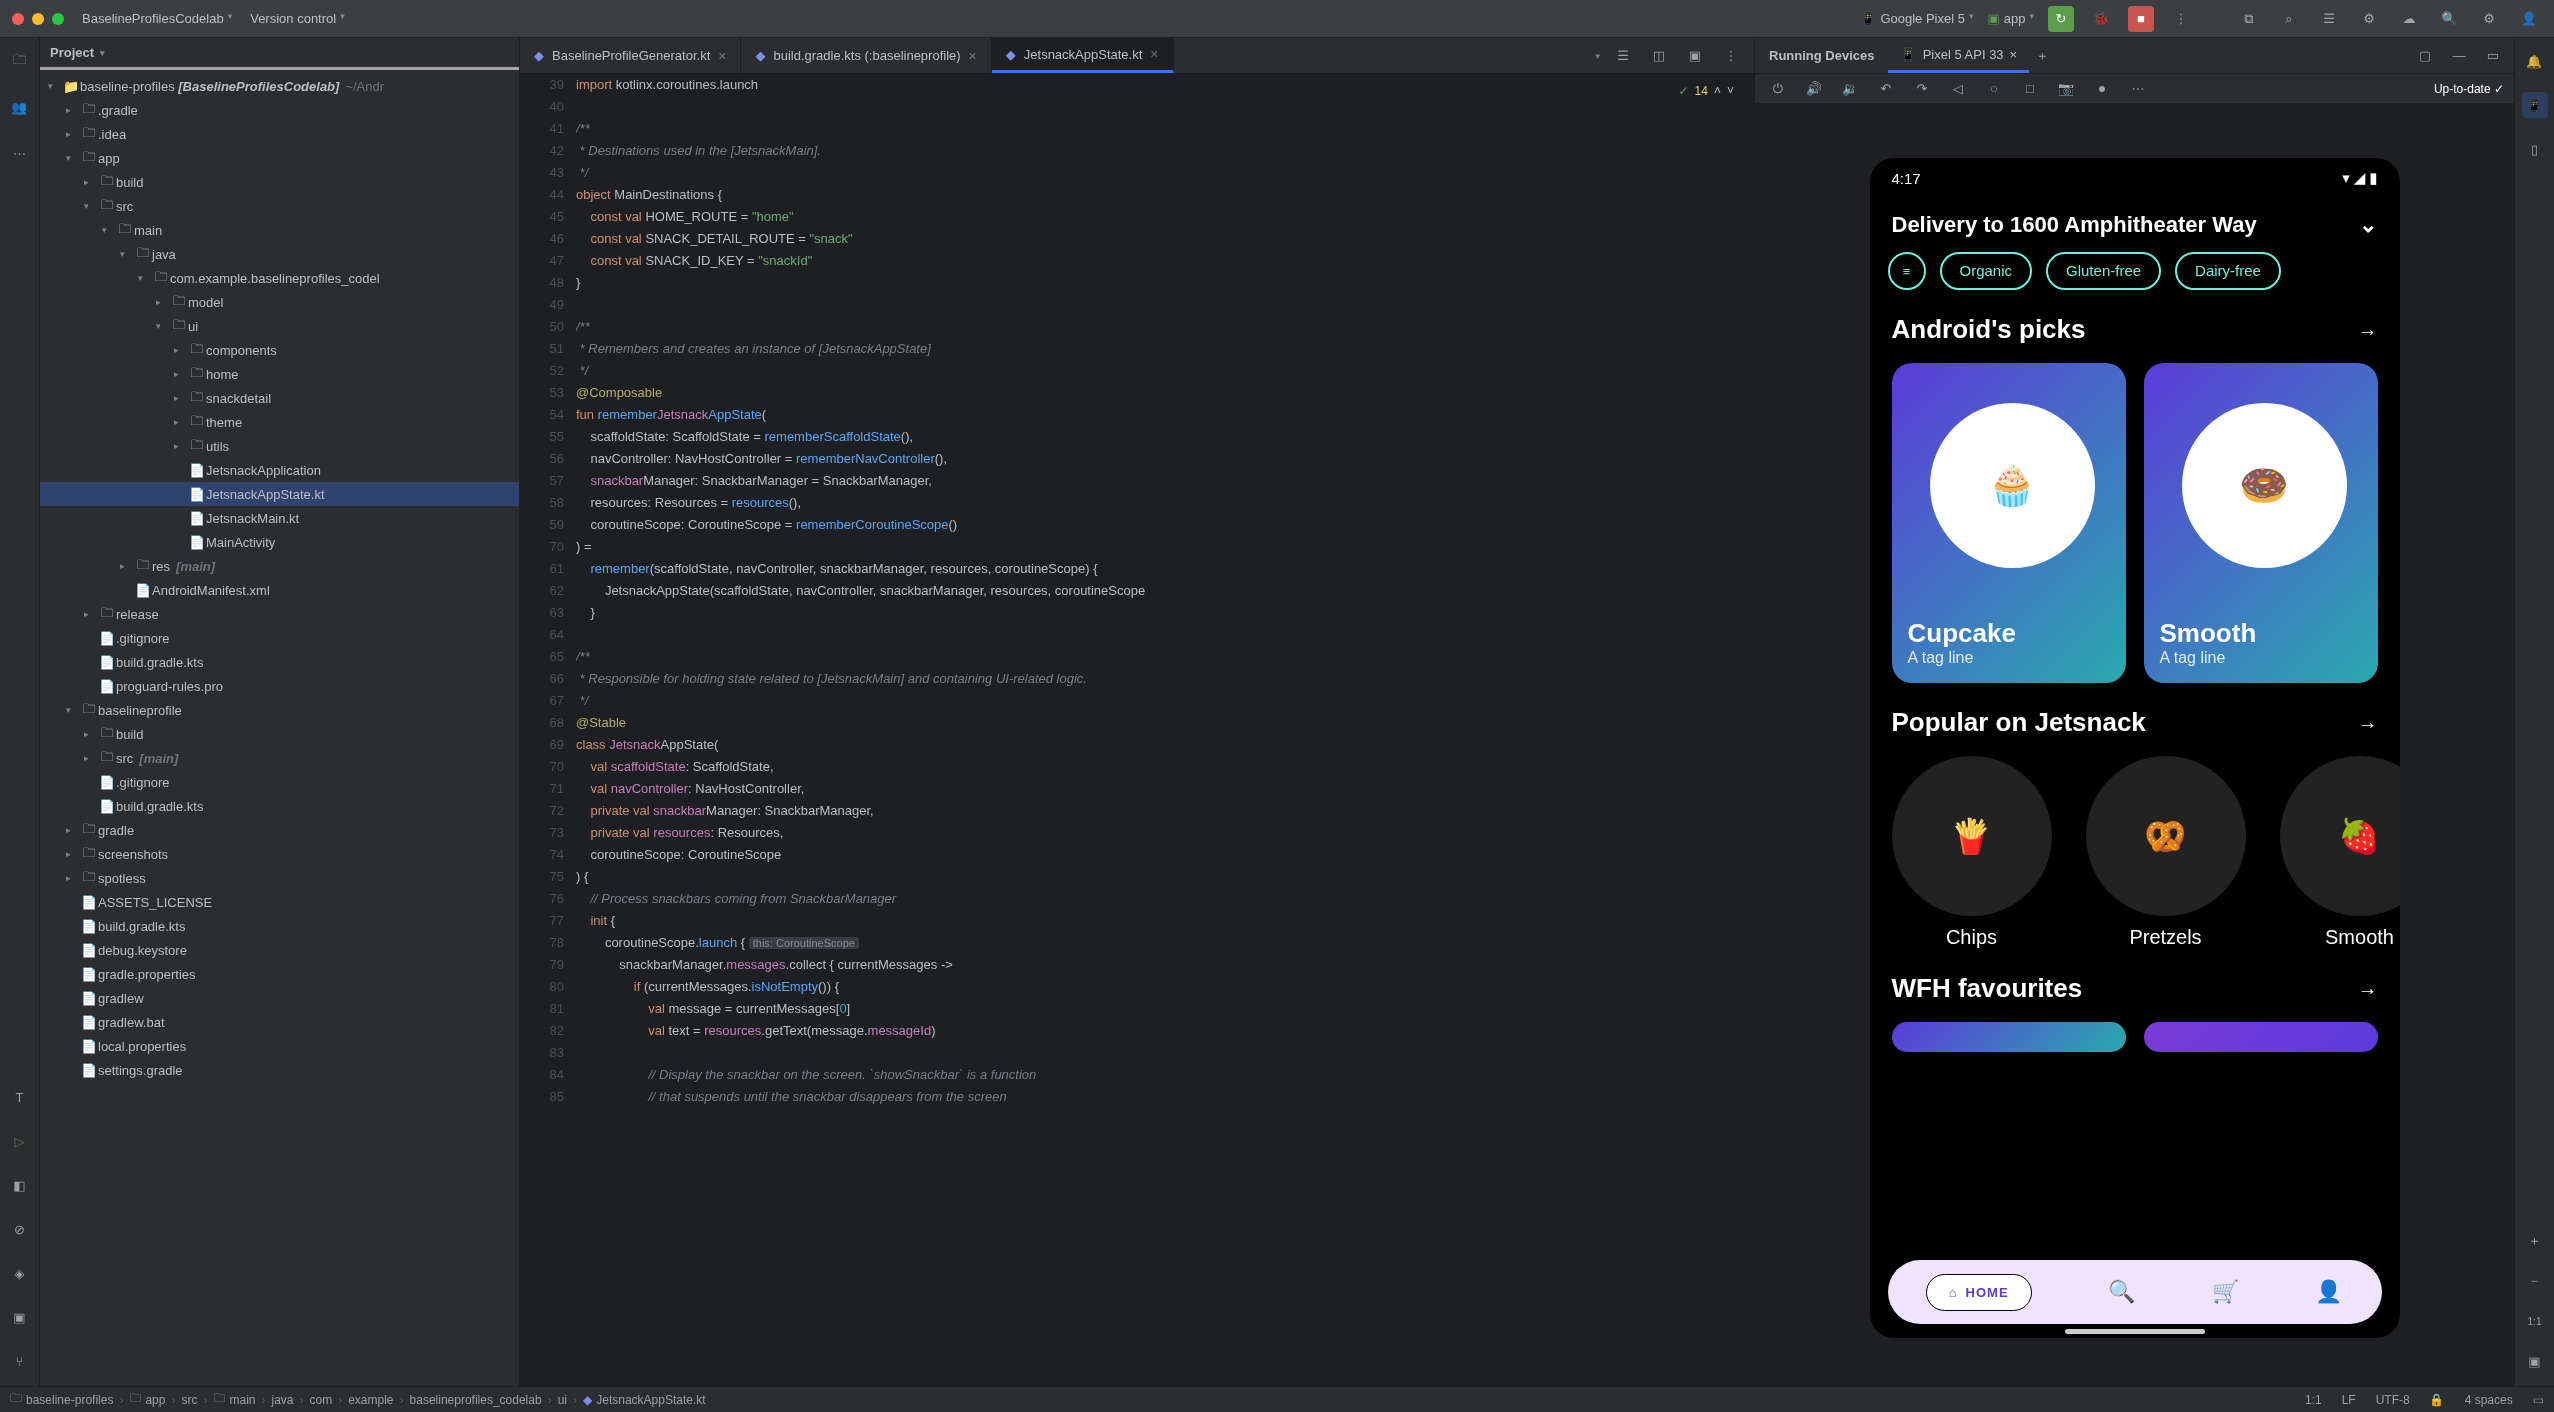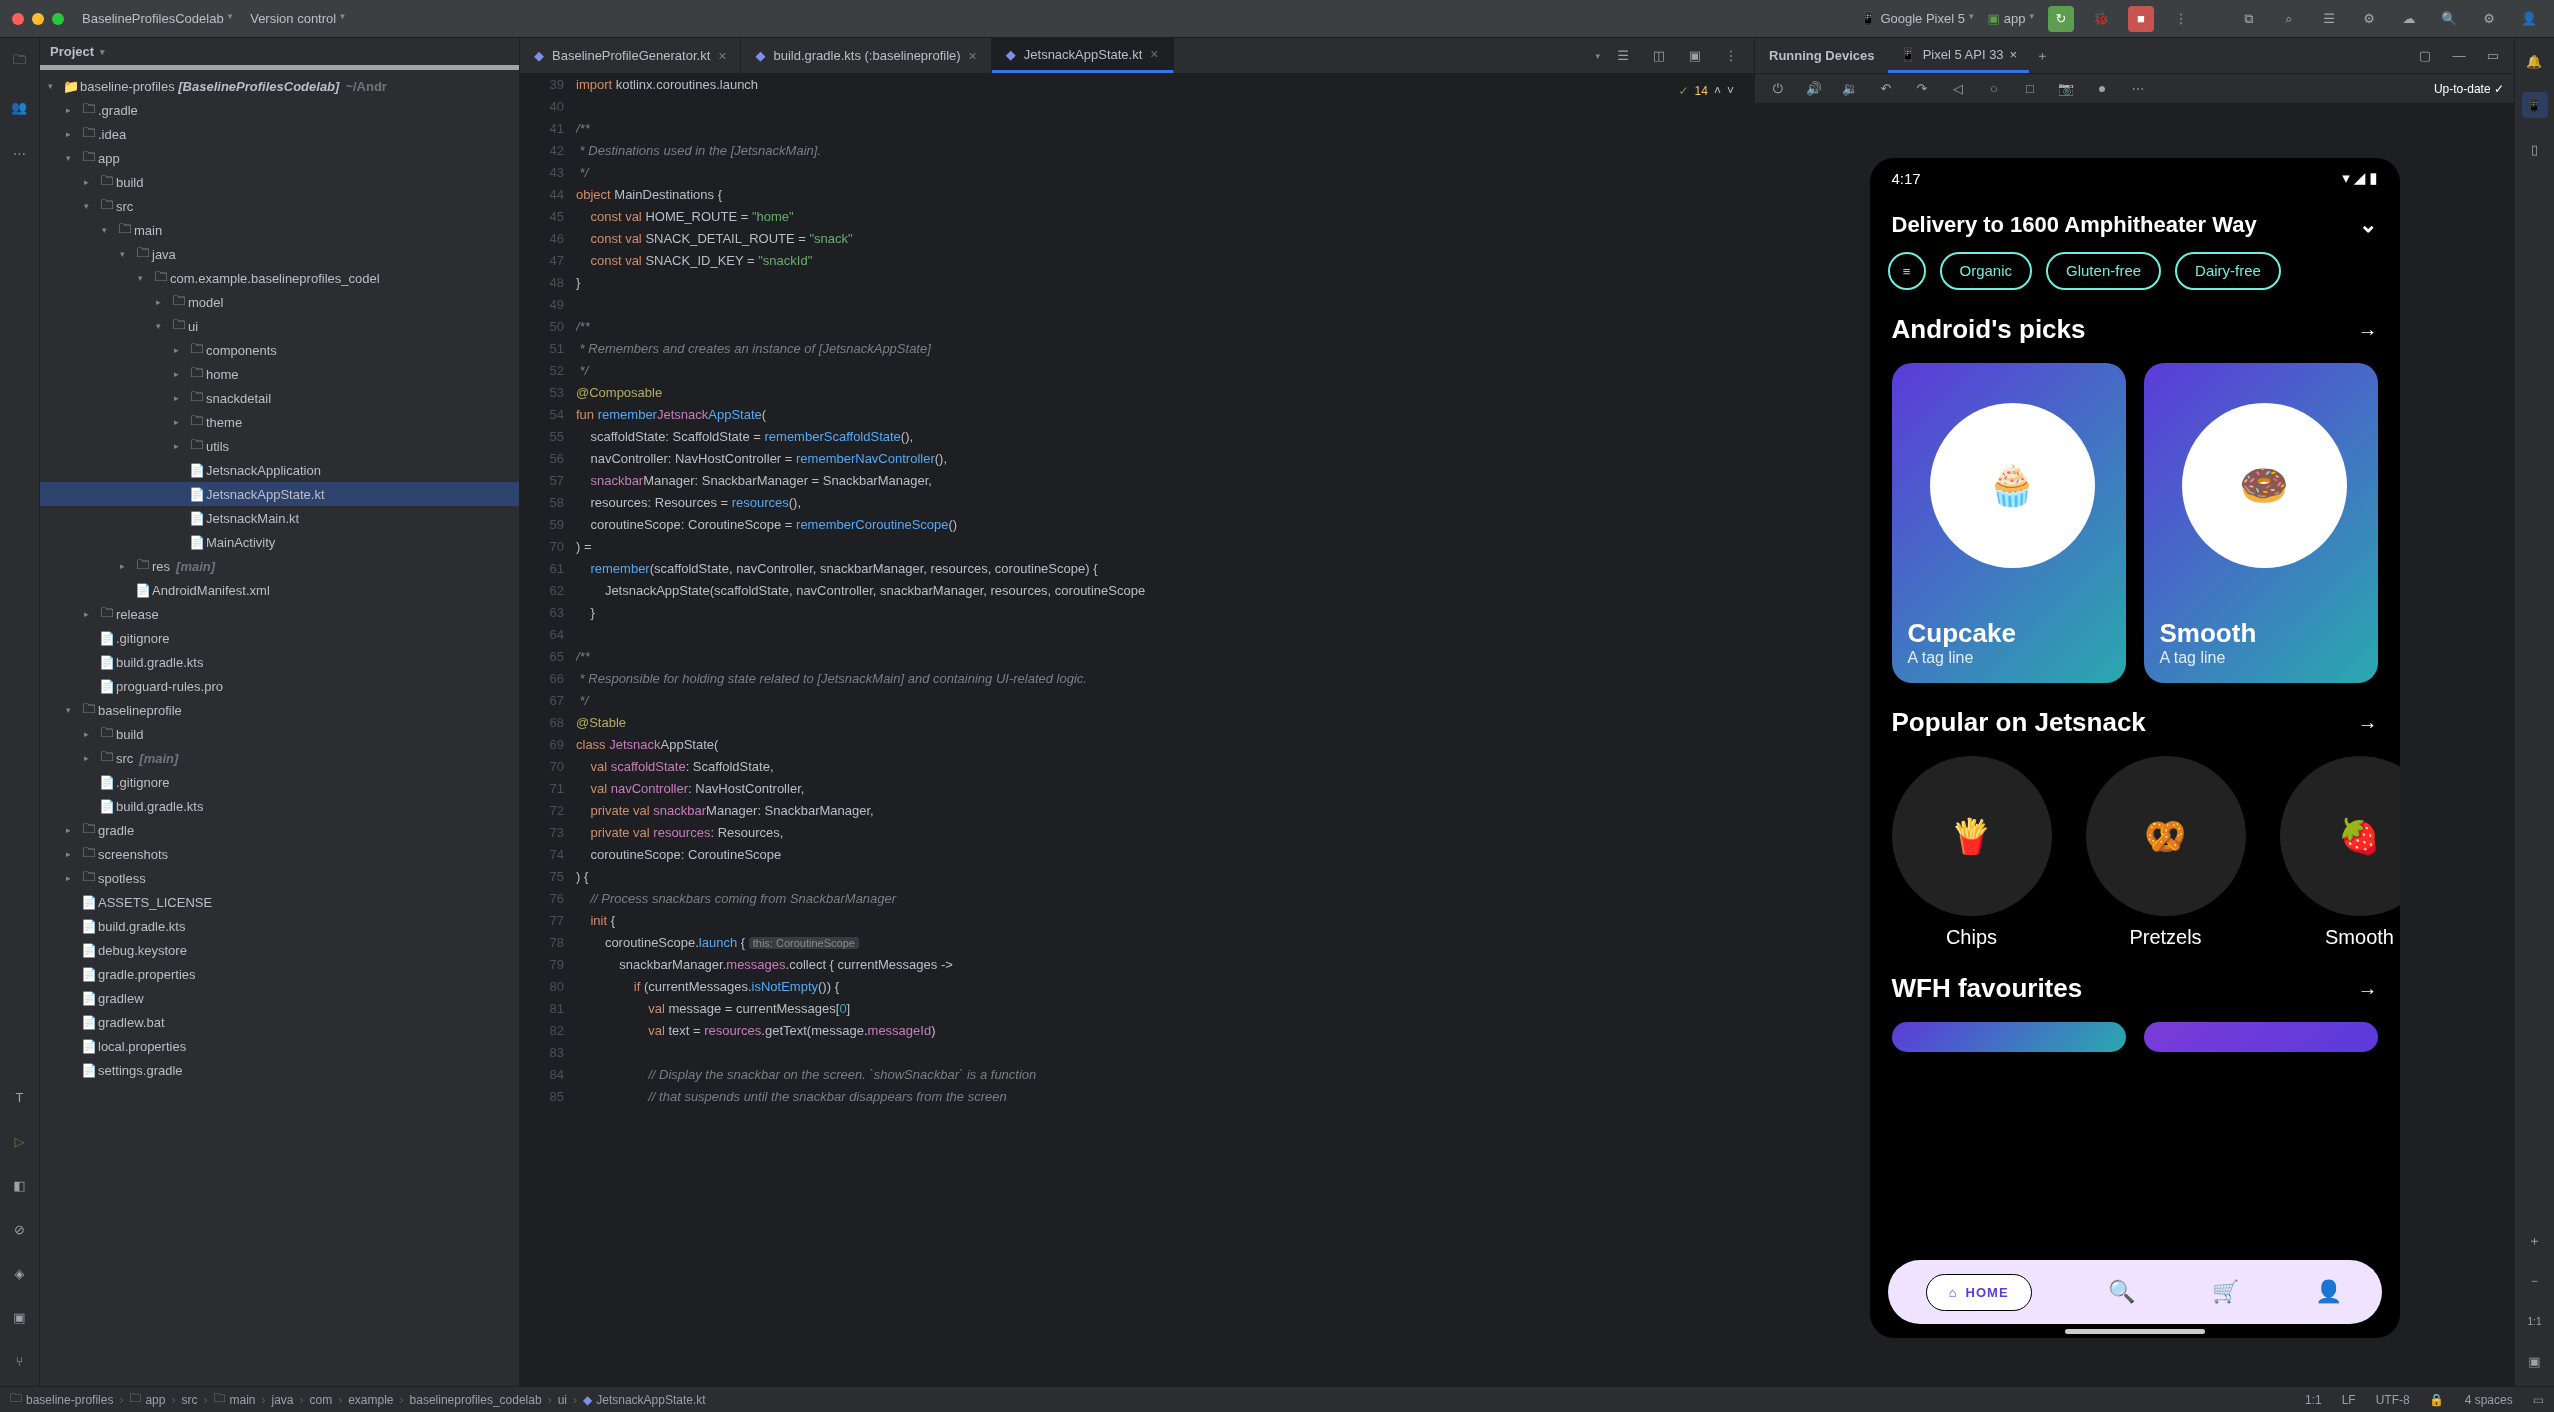--- a/index.html
+++ b/index.html
@@ -16,27 +16,27 @@
 .run-btn { width: 26px; height: 26px; border-radius: 4px; display: flex; align-items: center; justify-content: center; }
 .run-green { background: #5b9e4d; }
 .run-red { background: #c75450; }
 .icon-btn { width: 26px; height: 26px; display: flex; align-items: center; justify-content: center; cursor: pointer; opacity: 0.8; }
 
 .main-layout { display: flex; height: calc(100% - 38px - 26px); }
 .left-rail { width: 40px; background: #2b2d30; border-right: 1px solid #1e1f22; display: flex; flex-direction: column; align-items: center; padding-top: 10px; gap: 20px; }
 .left-rail .rail-bottom { margin-top: auto; display: flex; flex-direction: column; gap: 18px; padding-bottom: 12px; align-items: center; }
 
 .project-panel { width: 480px; background: #2b2d30; border-right: 1px solid #1e1f22; display: flex; flex-direction: column; }
-.project-header { height: 32px; display: flex; align-items: center; padding: 0 10px; border-bottom: 5px solid #a3a3a3; font-weight: 600; }
+.project-header { height: 32px; display: flex; align-items: center; padding: 0 10px; border-bottom: 3px solid #a3a3a3; font-weight: 600; }
 .tree { overflow-y: auto; flex: 1; padding-top: 4px; }
 .tree-row { height: 24px; display: flex; align-items: center; padding-left: 8px; cursor: pointer; white-space: nowrap; }
 .tree-row.sel { background: #2e436e; }
 .tree-arrow { width: 14px; font-size: 9px; opacity: 0.6; }
 .tree-icon { width: 18px; display: inline-flex; justify-content: center; }
-.muted { color: #6f737a; margin-left: 6px; font-weight: bold; }
+.muted { color: #6f737a; margin-left: 6px; }
 .bold-name { font-weight: 600; font-style: italic; }
 
 .editor-area { flex: 1; display: flex; flex-direction: column; background: #1e1f22; min-width: 0; }
 .editor-tabs { height: 36px; display: flex; align-items: stretch; background: #2b2d30; border-bottom: 1px solid #1e1f22; }
 .etab { display: flex; align-items: center; padding: 0 14px; gap: 8px; border-right: 1px solid #1e1f22; cursor: pointer; font-size: 13px; }
 .etab.active { border-bottom: 3px solid #3574f0; background: #1e1f22; }
 .etab .close { opacity: 0.5; font-size: 14px; }
 .etab-controls { margin-left: auto; display: flex; align-items: center; gap: 10px; padding: 0 10px; }
 
 .code-body { flex: 1; display: flex; overflow: hidden; font-family: "JetBrains Mono", Menlo, monospace; font-size: 13px; line-height: 22px; position: relative; }

